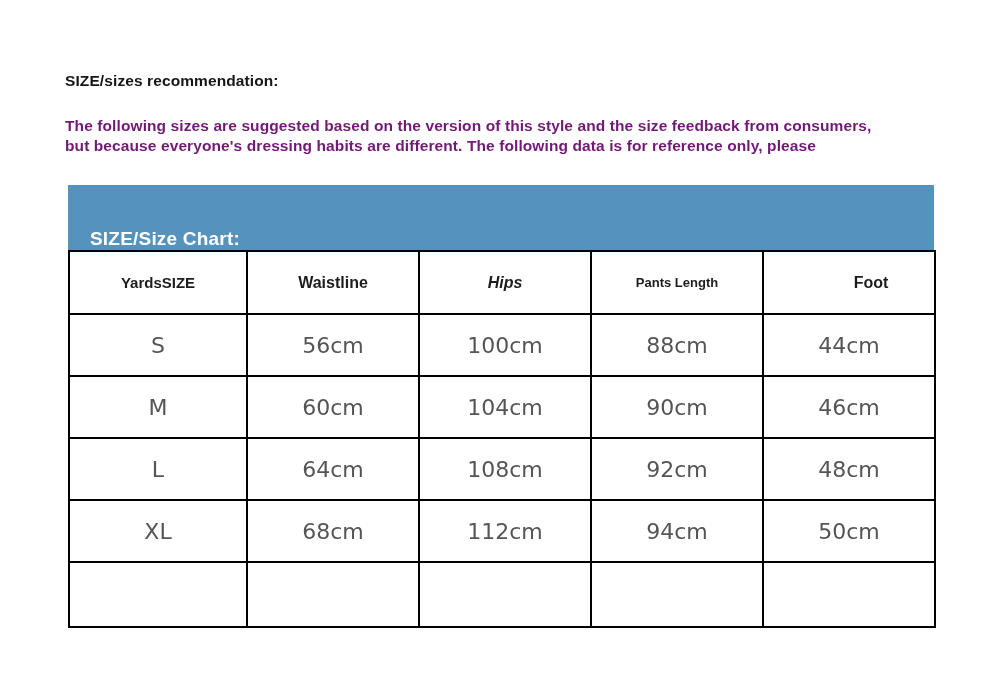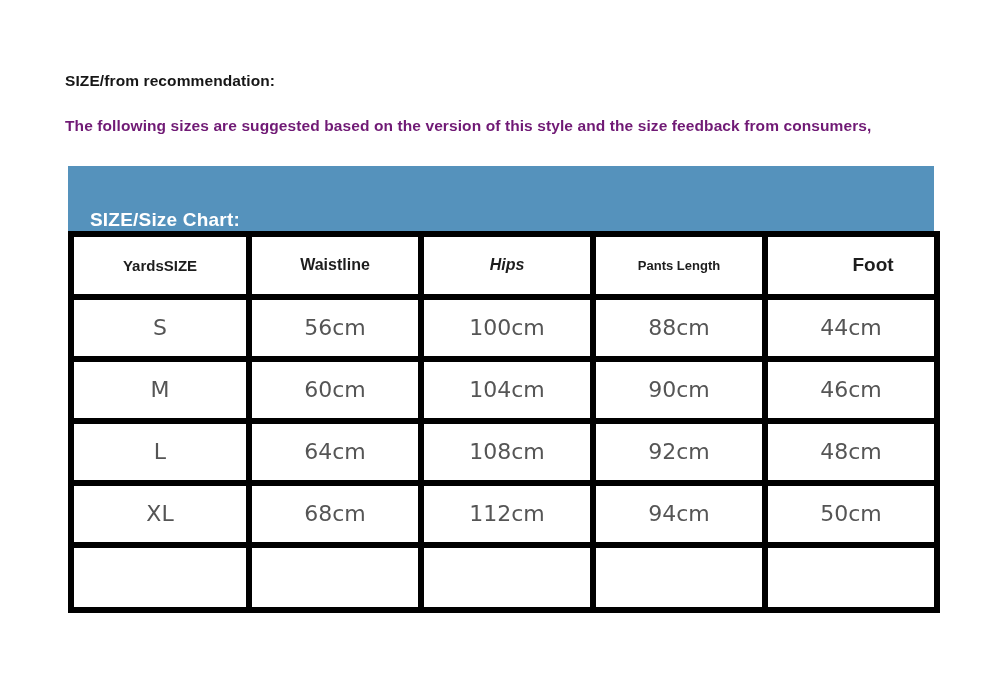--- a/index.html
+++ b/index.html
@@ -27,49 +27,50 @@
     display:flex; align-items:flex-end;
     padding-left:22px;
     color:#ffffff; font-size:19px; font-weight:700;
     letter-spacing:0.2px;
   }
   table.size-table {
     width:866px; border-collapse:collapse; table-layout:fixed;
     background:#ffffff;
   }
   .size-table th, .size-table td {
-    border:6px solid #000000;
+    border:2px solid #000000;
     text-align:center; vertical-align:middle;
     padding:0; overflow:hidden; white-space:nowrap;
   }
   .size-table thead th {
     height:63px; color:#1d1d1d; font-weight:700;
     font-family:"Liberation Sans","DejaVu Sans",sans-serif;
   }
   .size-table thead th:nth-child(1) { font-size:15px; }
   .size-table thead th:nth-child(2) { font-size:16px; }
   .size-table thead th:nth-child(3) { font-size:16px;font-style:italic; }
   .size-table thead th:nth-child(4) { font-size:13px;margin-top:11px; }
-  .size-table thead th:nth-child(5) { font-size:19px;padding-left:44px; }
+  .size-table thead th:nth-child(5) { font-size:16px;padding-left:44px; }
   .size-table tbody td {
     height:62px;
     font-family:"DejaVu Sans",sans-serif;
     font-size:22px; color:#555555; font-weight:400;
   }
   .size-table tbody tr.empty-row td { height:65px; }
 </style>
 </head>
 <body>
 
 <main class="doc">
 
-  <h1 class="page-title">SIZE/from recommendation:</h1>
+  <h1 class="page-title">SIZE/sizes recommendation:</h1>
 
   <div class="disclaimer">
     <div>The following sizes are suggested based on the version of this style and the size feedback from consumers,</div>
+    <div>but because everyone's dressing habits are different. The following data is for reference only, please</div>
   </div>
 
   <section class="chart-wrap">
 
     <header class="chart-header">
       <span>SIZE/Size Chart:</span>
     </header>
 
     <table class="size-table">
       <colgroup>

